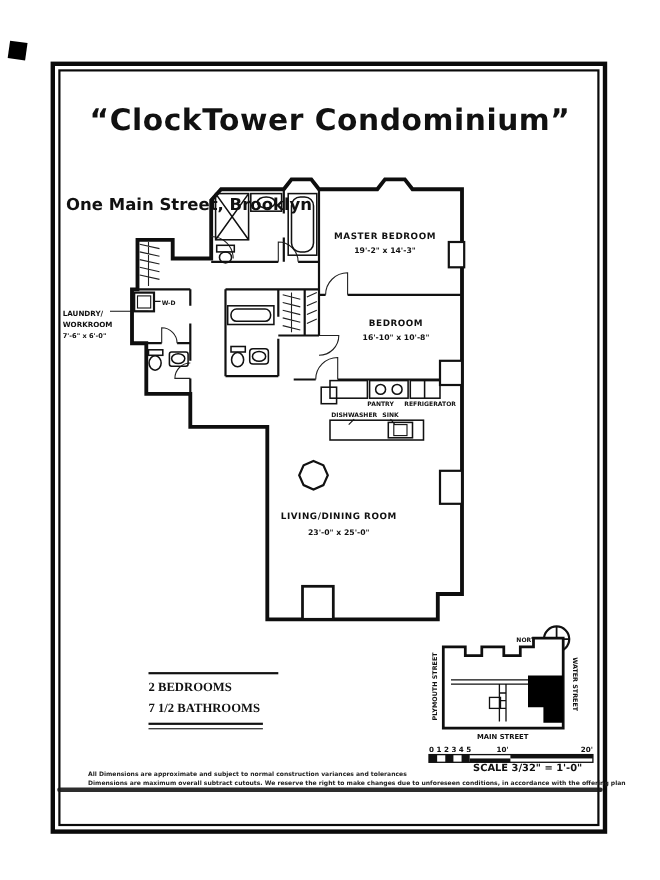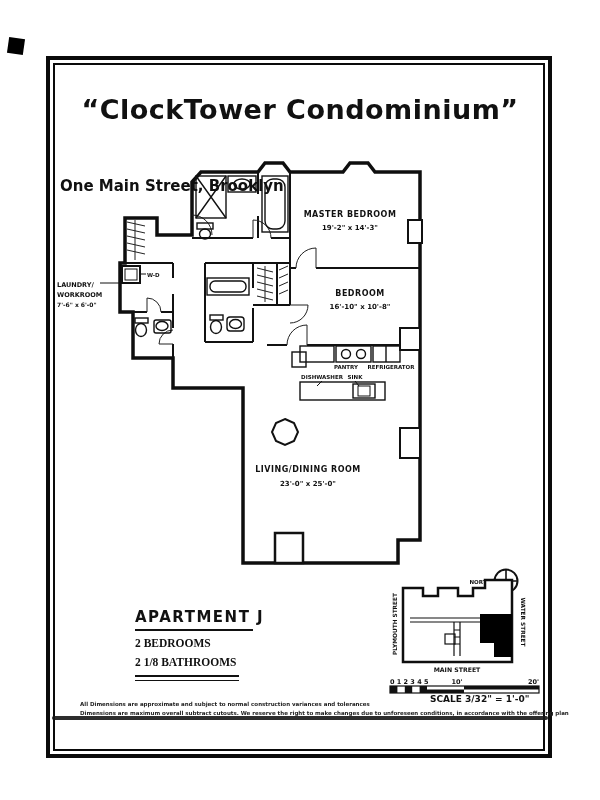--- a/index.html
+++ b/index.html
@@ -146,24 +146,23 @@
   <text x="253" y="326" font-size="7" text-anchor="middle">23'-0" x 25'-0"</text>
   <g>
     <text x="2" y="127" font-size="6.5">LAUNDRY/</text>
     <text x="2" y="137" font-size="6.5">WORKROOM</text>
     <text x="2" y="147" font-size="6">7'-6" x 6'-0"</text>
     <path d="M45,123 H80" stroke="#111" stroke-width="1" fill="none"></path>
   </g>
 </svg>
 
 <div class="info">
-  <div class="apt">APARTMENT J</div>
   <div class="rule1"></div>
   <div class="line">2 BEDROOMS</div>
-  <div class="line">2 1/8 BATHROOMS</div>
+  <div class="line">7 1/2 BATHROOMS</div>
   <div class="rule2"></div>
 </div>
 
 <svg class="map-svg" width="158" height="110" viewBox="0 0 158 110">
   <g fill="none" stroke="#111" stroke-width="2">
     <circle cx="116" cy="15" r="11.5"></circle>
     <path d="M104.5,15 H127.5 M116,3.5 V26.5" stroke-width="1.6"></path>
   </g>
   <text x="101" y="18" font-size="5.5" text-anchor="end">NORTH</text>
   <path fill="#fff" stroke="#0e0e0e" stroke-width="2.5" d="M13,22 H33 V30 H48 V22 H68 V30 H83 V22 H95 V14 H122 V96 H13 Z"></path>

